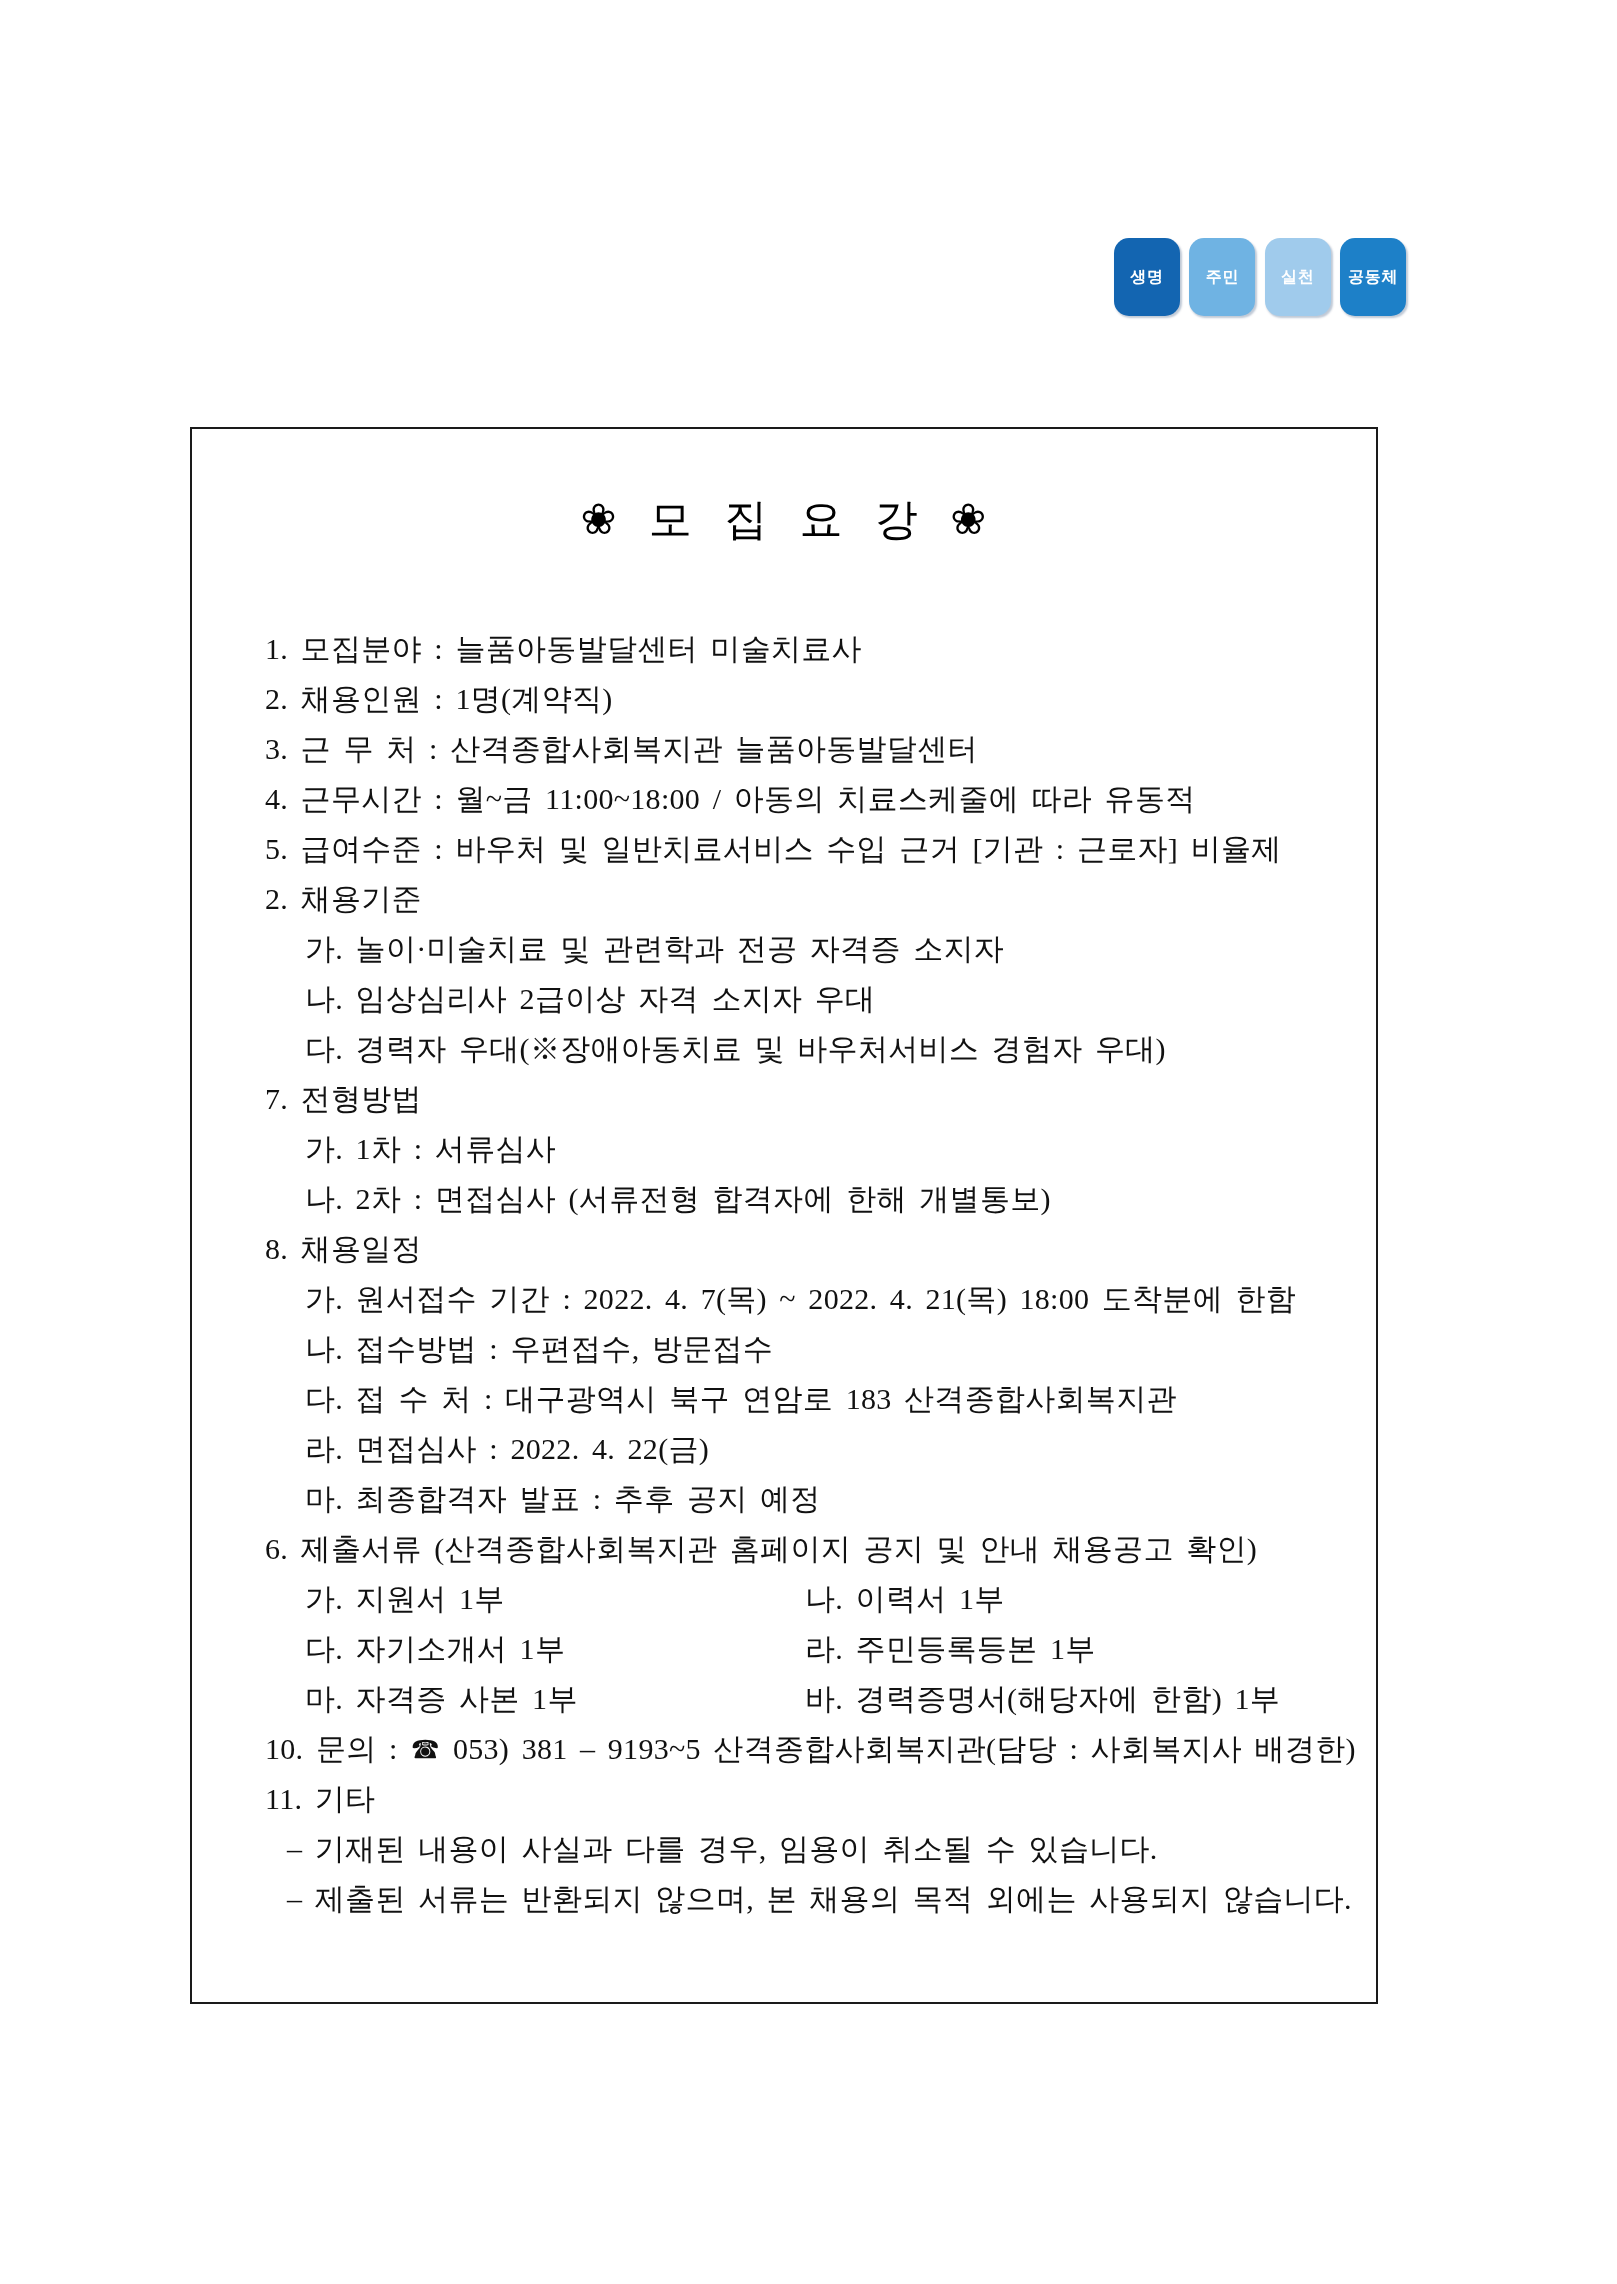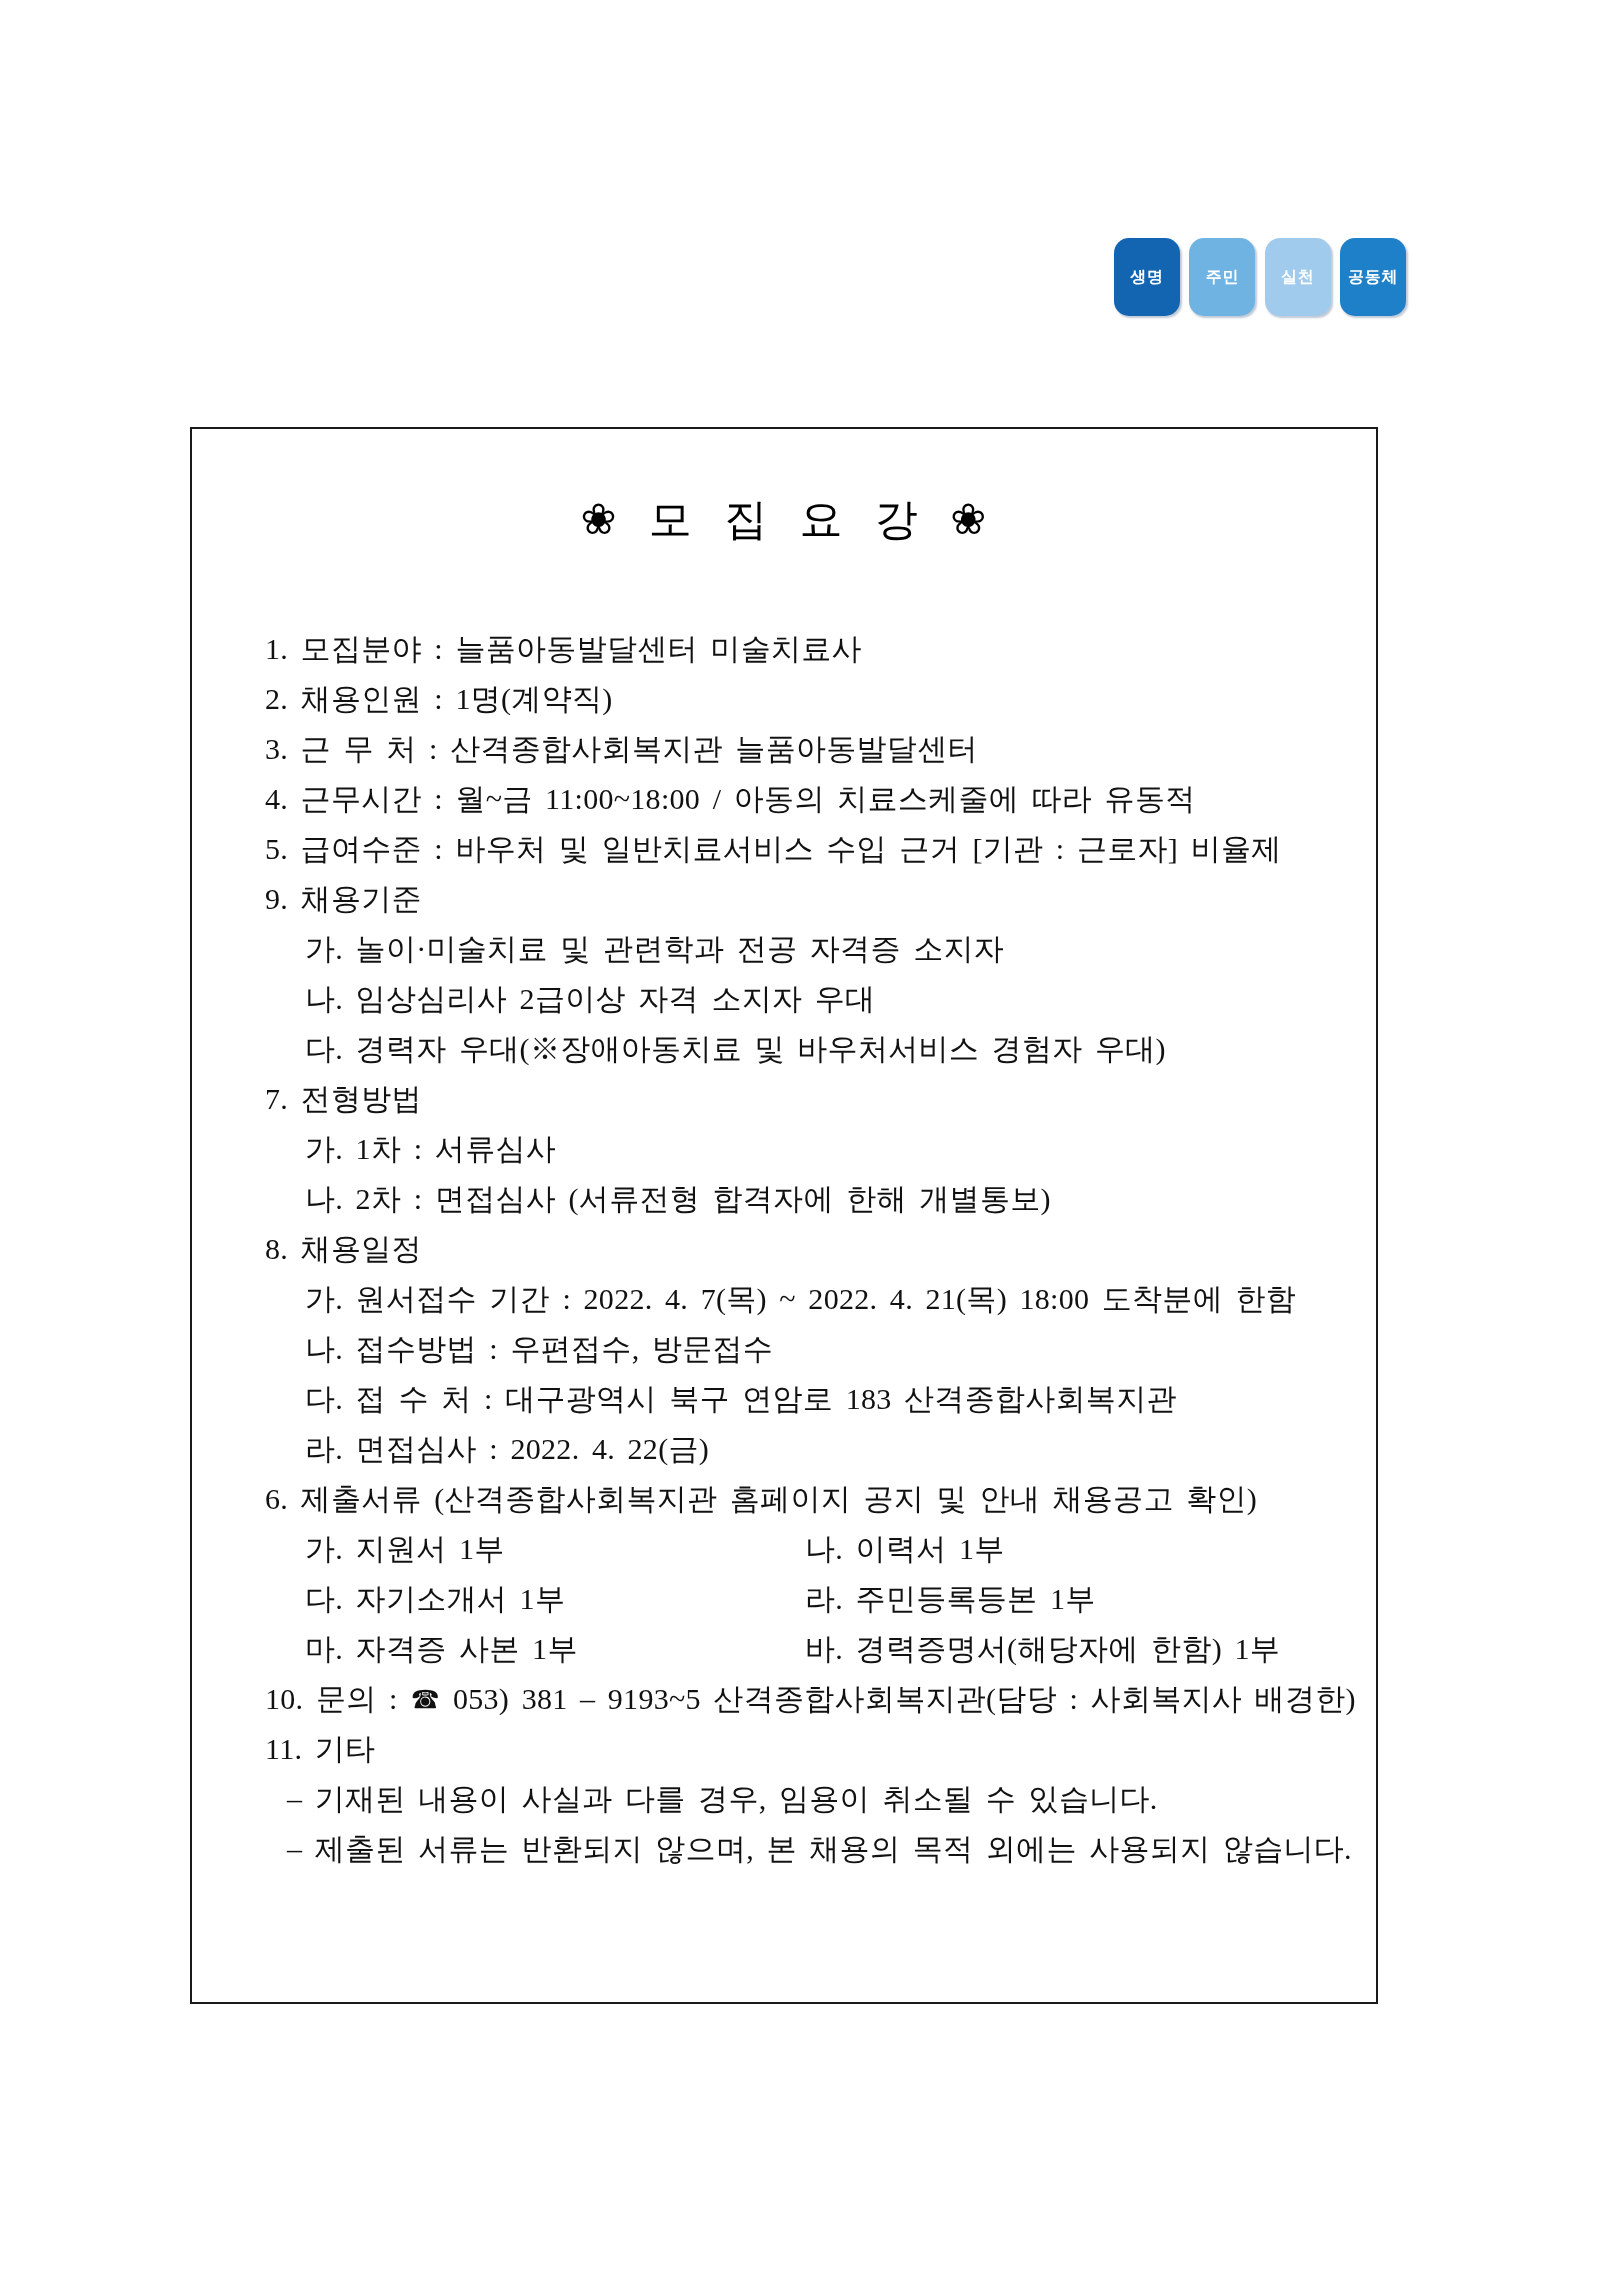--- a/index.html
+++ b/index.html
@@ -103,32 +103,33 @@
   </div>
 
   <div class="doc-box">
     <h1 class="doc-title">❀ 모 집 요 강 ❀</h1>
     <div class="doc-body" id="doc-body">
         <div class="line indent-0"><span>1. 모집분야 : 늘품아동발달센터 미술치료사</span></div>
         <div class="line indent-0"><span>2. 채용인원 : 1명(계약직)</span></div>
         <div class="line indent-0"><span>3. 근 무 처 : 산격종합사회복지관 늘품아동발달센터</span></div>
         <div class="line indent-0"><span>4. 근무시간 : 월~금 11:00~18:00 / 아동의 치료스케줄에 따라 유동적</span></div>
         <div class="line indent-0"><span>5. 급여수준 : 바우처 및 일반치료서비스 수입 근거 [기관 : 근로자] 비율제</span></div>
-        <div class="line indent-0"><span>9. 채용기준</span></div>
+        <div class="line indent-0"><span>2. 채용기준</span></div>
         <div class="line indent-1"><span>가. 놀이·미술치료 및 관련학과 전공 자격증 소지자</span></div>
         <div class="line indent-1"><span>나. 임상심리사 2급이상 자격 소지자 우대</span></div>
         <div class="line indent-1"><span>다. 경력자 우대(※장애아동치료 및 바우처서비스 경험자 우대)</span></div>
         <div class="line indent-0"><span>7. 전형방법</span></div>
         <div class="line indent-1"><span>가. 1차 : 서류심사</span></div>
         <div class="line indent-1"><span>나. 2차 : 면접심사 (서류전형 합격자에 한해 개별통보)</span></div>
         <div class="line indent-0"><span>8. 채용일정</span></div>
         <div class="line indent-1"><span>가. 원서접수 기간 : 2022. 4. 7(목) ~ 2022. 4. 21(목) 18:00 도착분에 한함</span></div>
         <div class="line indent-1"><span>나. 접수방법 : 우편접수, 방문접수</span></div>
         <div class="line indent-1"><span>다. 접 수 처 : 대구광역시 북구 연암로 183 산격종합사회복지관</span></div>
         <div class="line indent-1"><span>라. 면접심사 : 2022. 4. 22(금)</span></div>
+        <div class="line indent-1"><span>마. 최종합격자 발표 : 추후 공지 예정</span></div>
         <div class="line indent-0"><span>6. 제출서류 (산격종합사회복지관 홈페이지 공지 및 안내 채용공고 확인)</span></div>
         <div class="line indent-1"><span>가. 지원서 1부</span><span class="col2">나. 이력서 1부</span></div>
         <div class="line indent-1"><span>다. 자기소개서 1부</span><span class="col2">라. 주민등록등본 1부</span></div>
         <div class="line indent-1"><span>마. 자격증 사본 1부</span><span class="col2">바. 경력증명서(해당자에 한함) 1부</span></div>
         <div class="line indent-0"><span>10. 문의 : ☎ 053) 381 – 9193~5 산격종합사회복지관(담당 : 사회복지사 배경한)</span></div>
         <div class="line indent-0"><span>11. 기타</span></div>
         <div class="line indent-2"><span>– 기재된 내용이 사실과 다를 경우, 임용이 취소될 수 있습니다.</span></div>
         <div class="line indent-2"><span>– 제출된 서류는 반환되지 않으며, 본 채용의 목적 외에는 사용되지 않습니다.</span></div>
       </div>
   </div>

